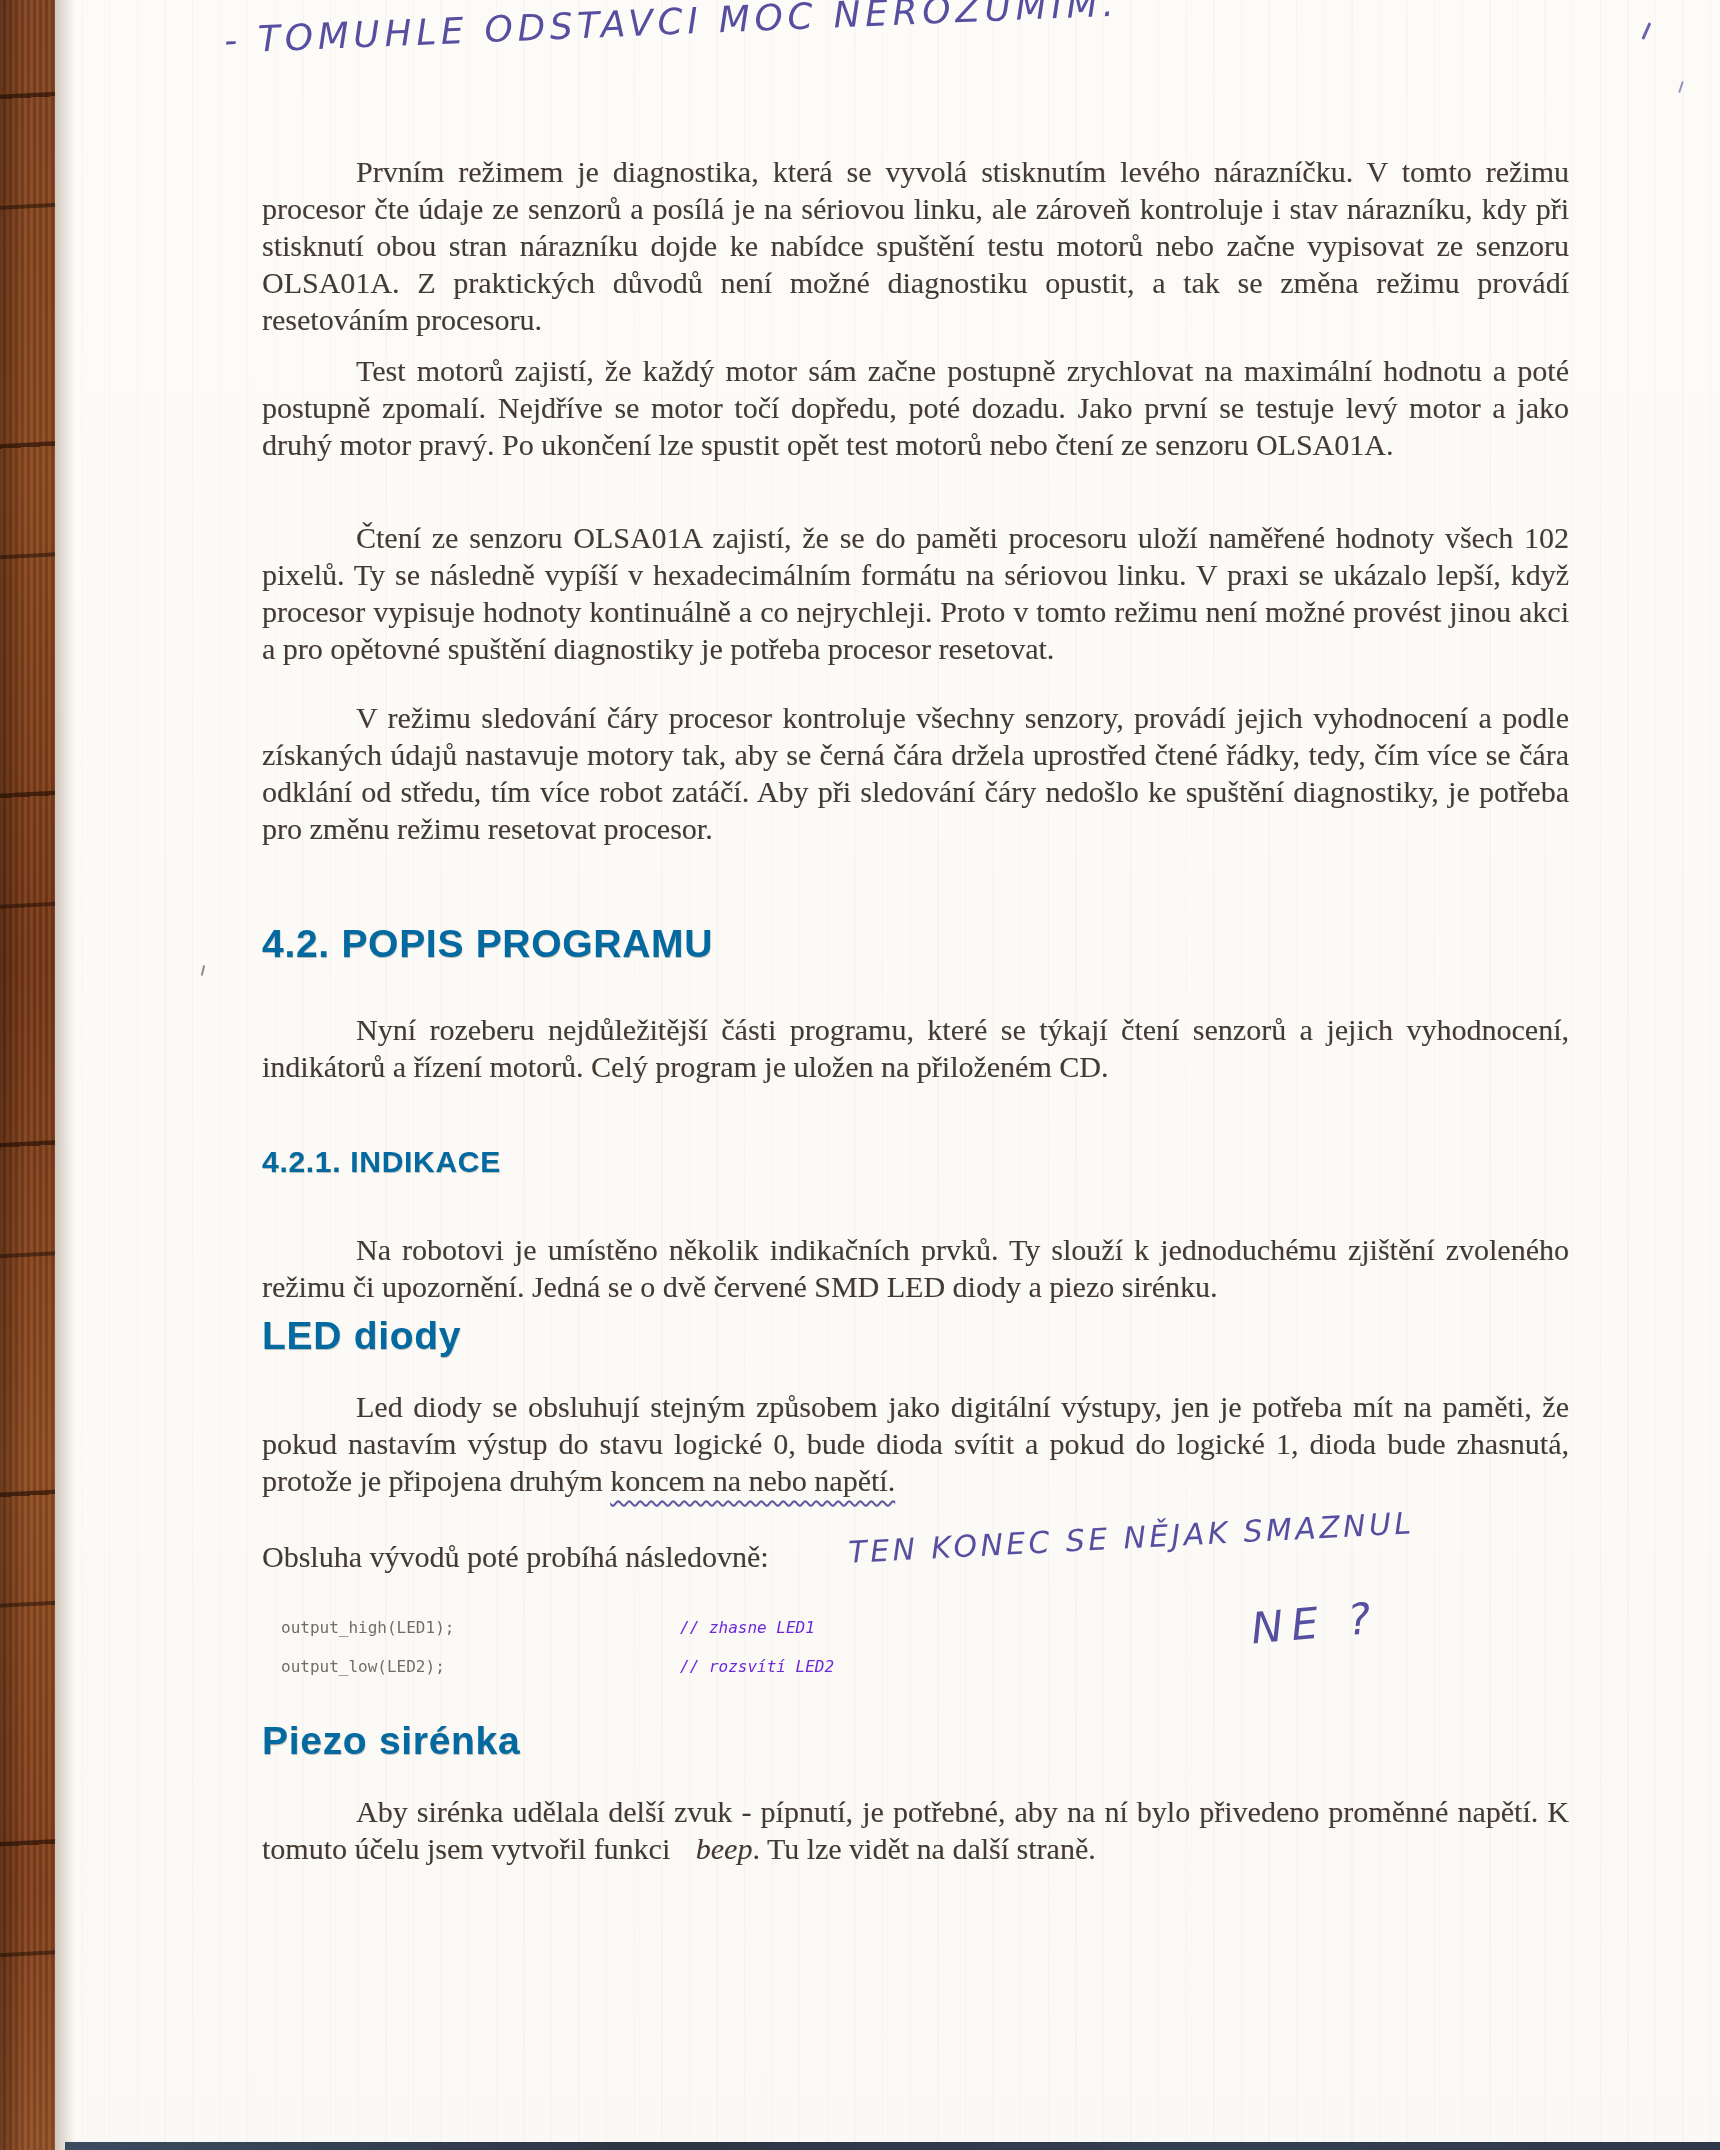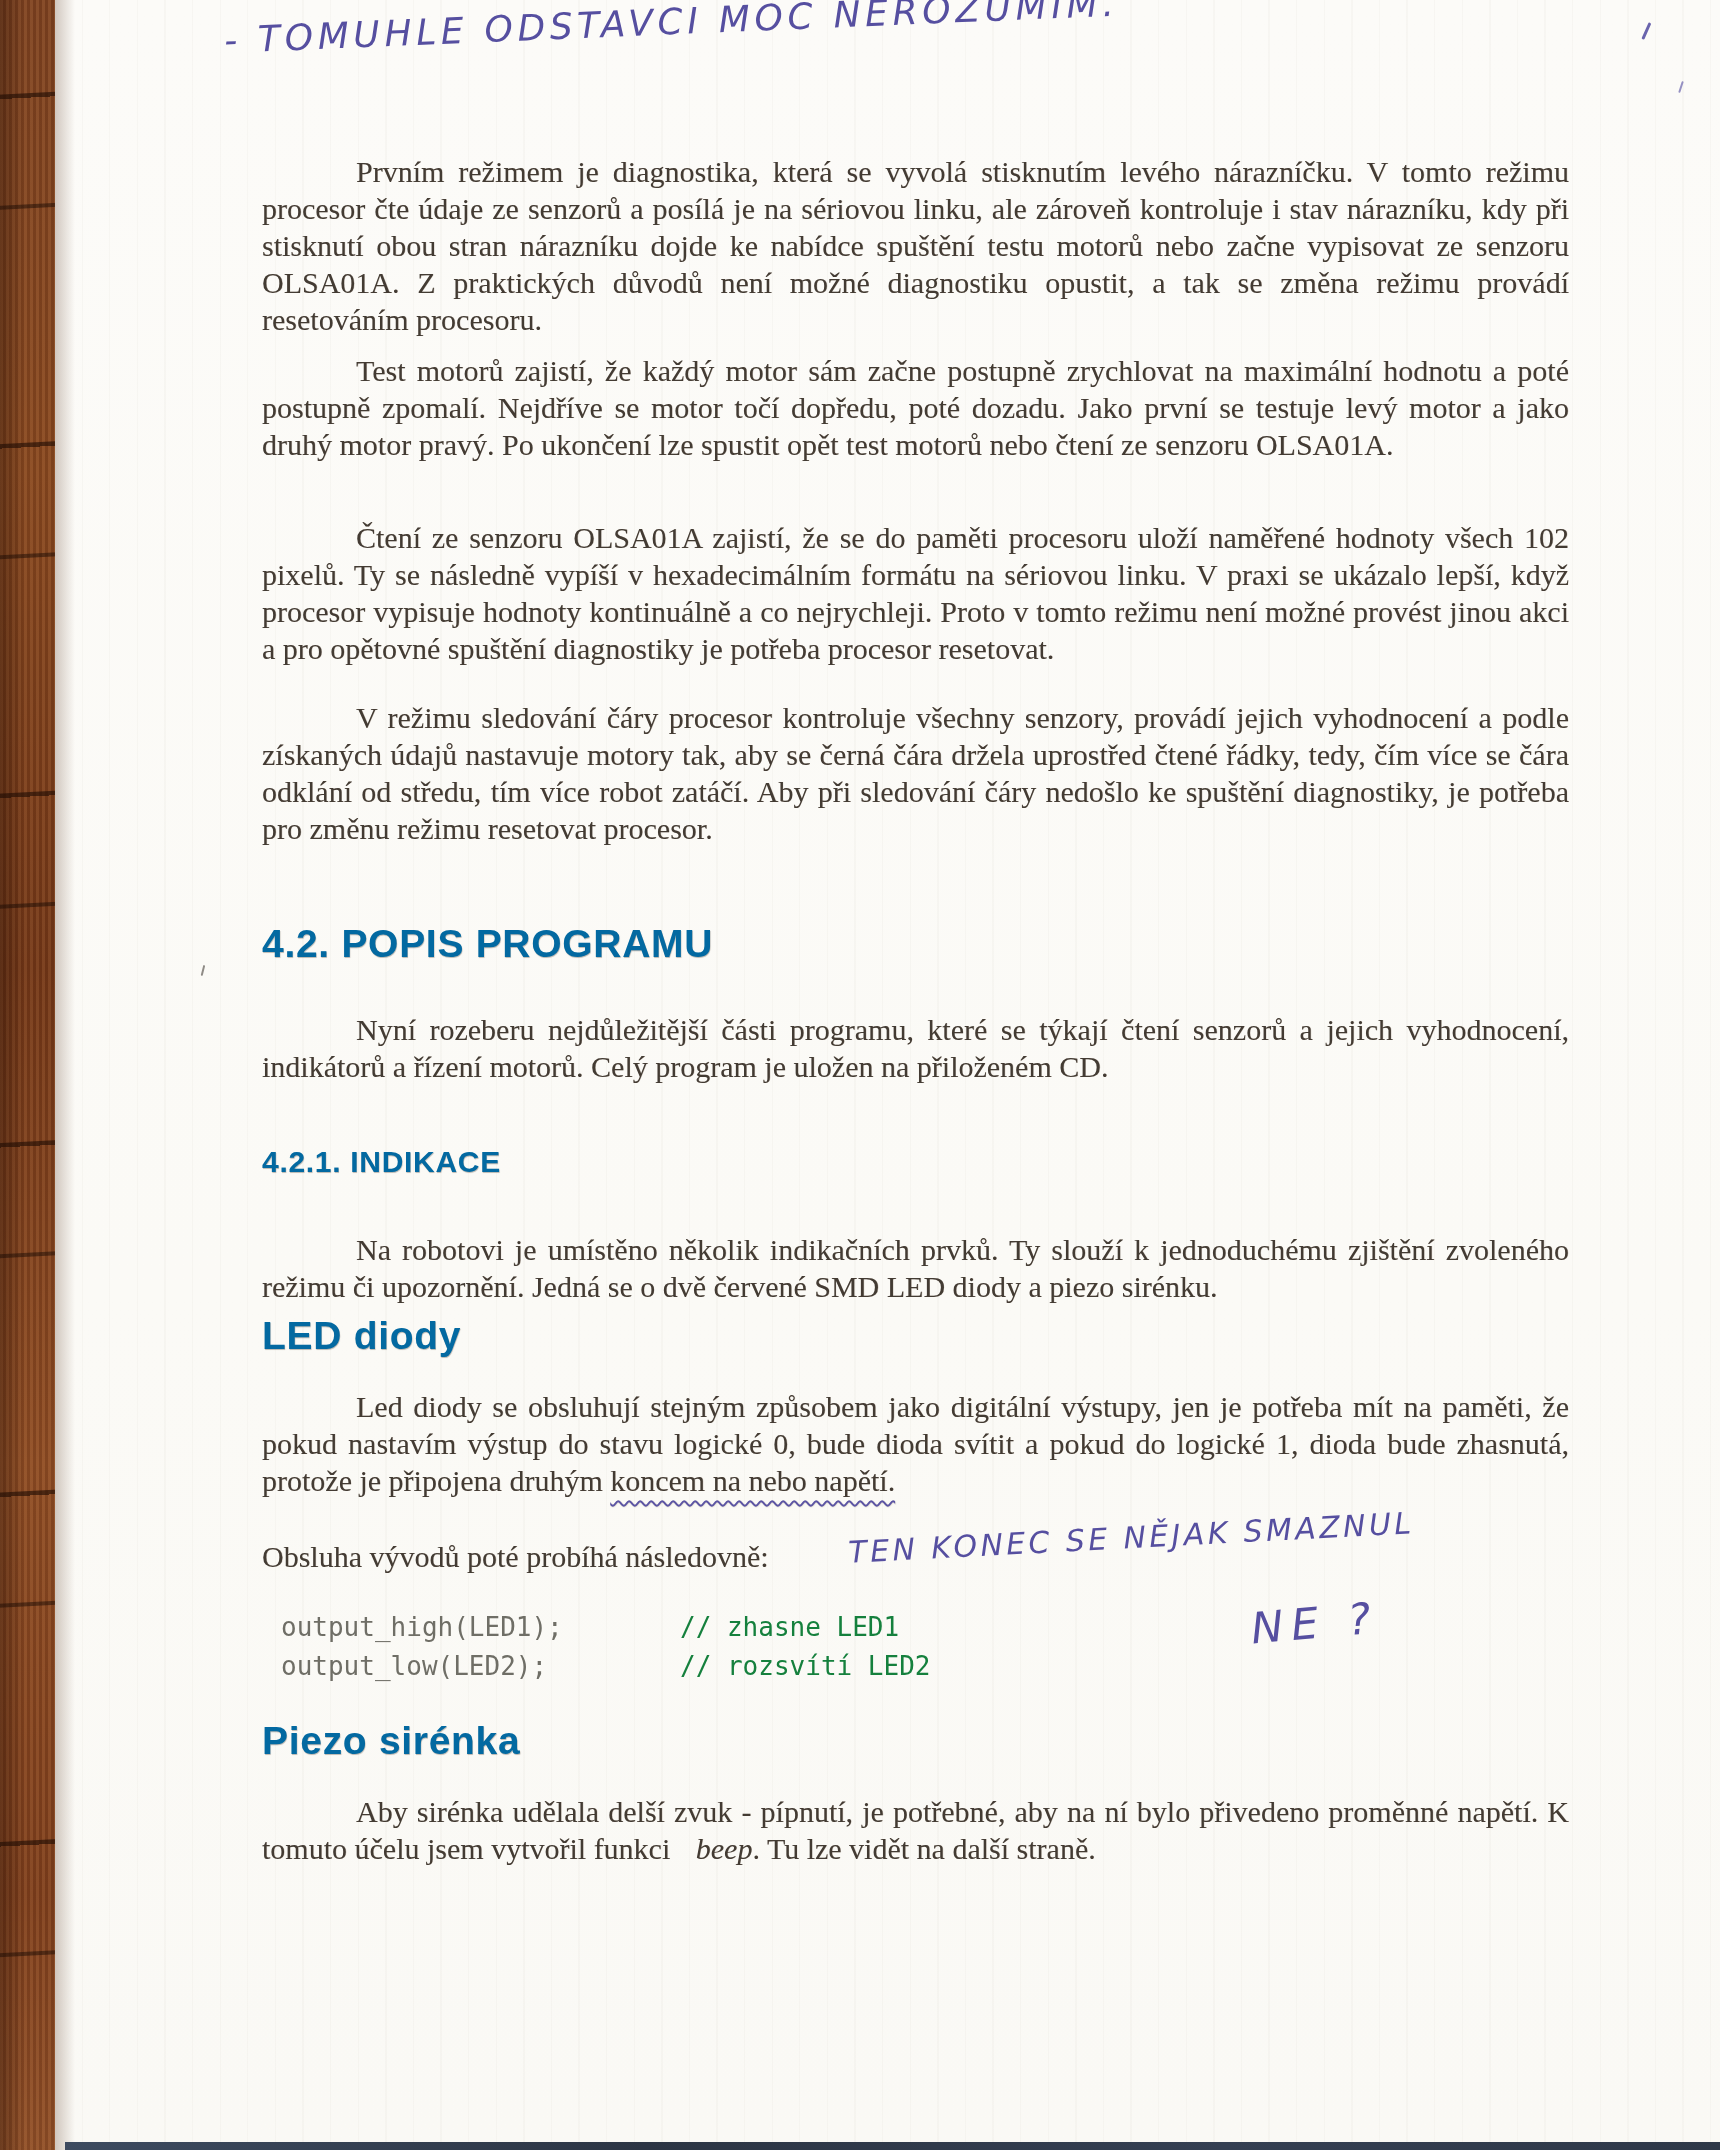--- a/index.html
+++ b/index.html
@@ -58,26 +58,26 @@
     text-decoration-style:wavy;
     text-decoration-color:#5b54a4;
     text-decoration-thickness:2.4px;
     text-underline-offset:8.7px;
   }
   .ital{font-style:italic;margin-left:18px;}
 
   .code-block{
     position:absolute;left:281px;top:1608px;
     font-family:"DejaVu Sans Mono", monospace;
-    font-size:26px;line-height:39px;color:#6f6e66;
+    font-size:16px;line-height:39px;color:#6f6e66;
   }
   .code-line{position:relative;white-space:nowrap;}
   .code-comment{
     position:absolute;left:399px;top:0;
-    color:#15803d;
+    color:#6d28d9;font-style:italic;
     text-shadow:none;
   }
 
   .hand{
     position:absolute;
     font-family:"DejaVu Sans", sans-serif;font-style:italic;
     color:#564fa0;white-space:nowrap;
   }
   .top-note{left:225px;top:20px;font-size:36px;letter-spacing:4.7px;transform:rotate(-2.4deg);transform-origin:left bottom;}
   .side-note-1{left:848px;top:1520px;font-size:30px;letter-spacing:3.4px;transform:rotate(-3deg);}

